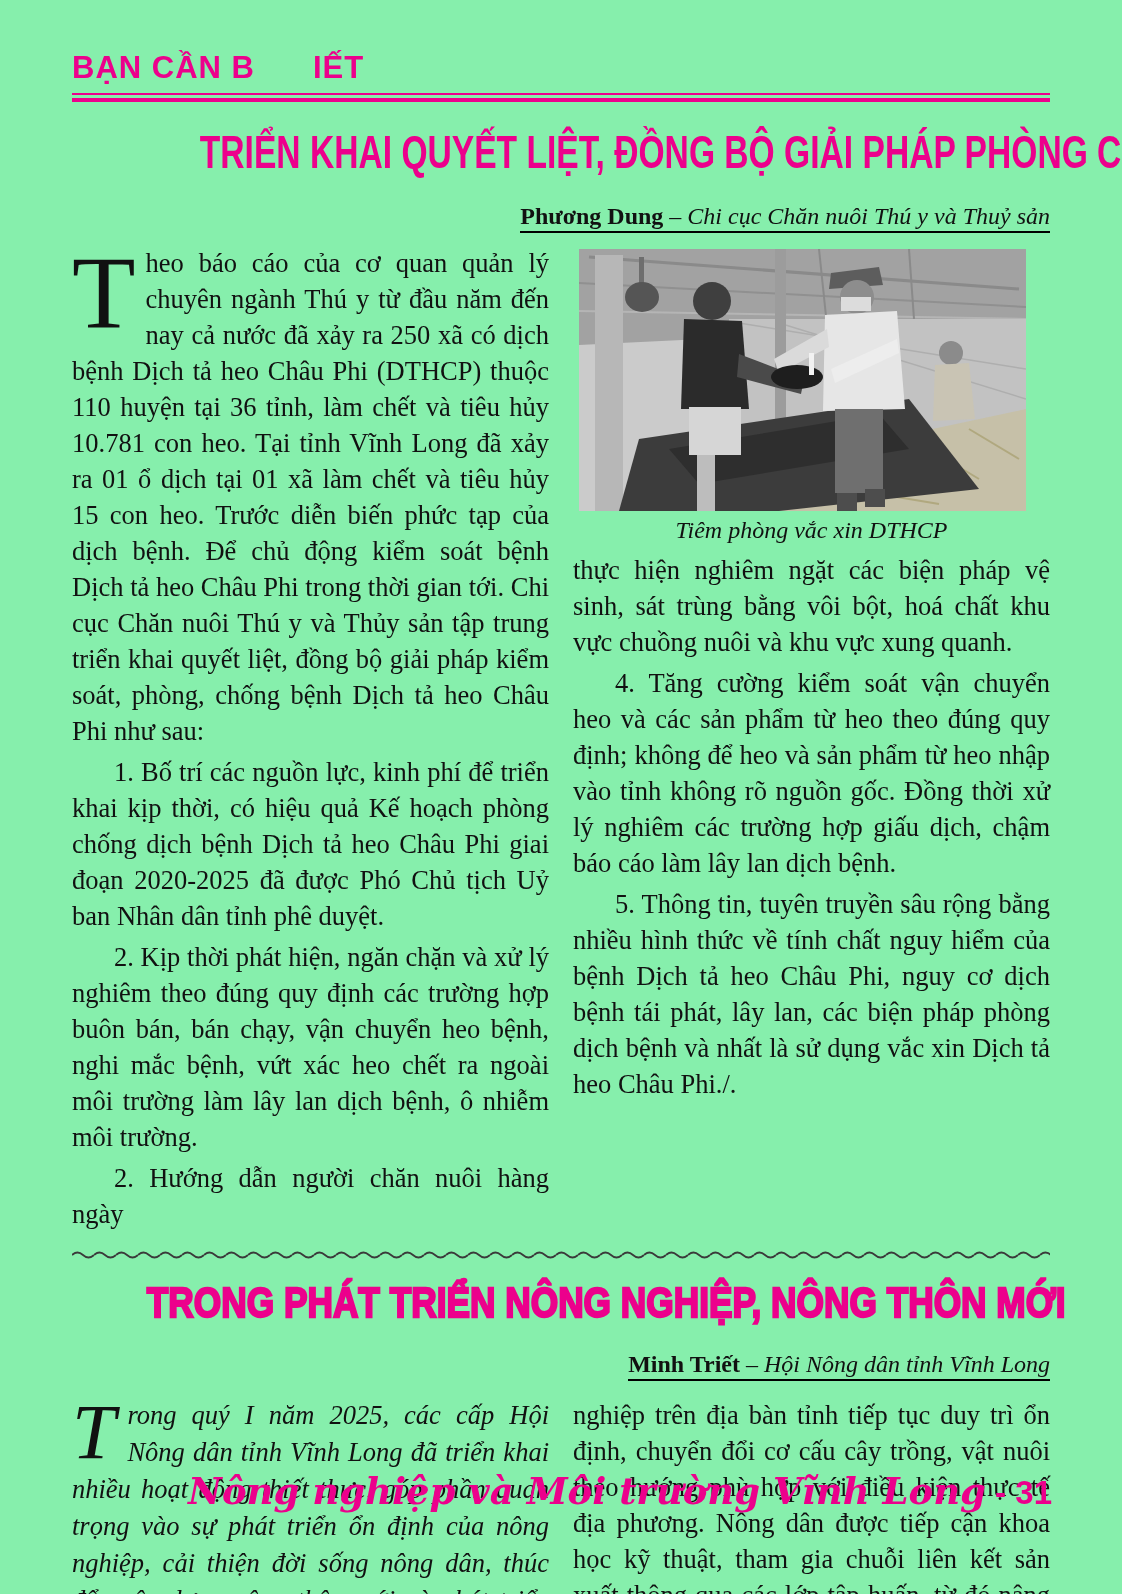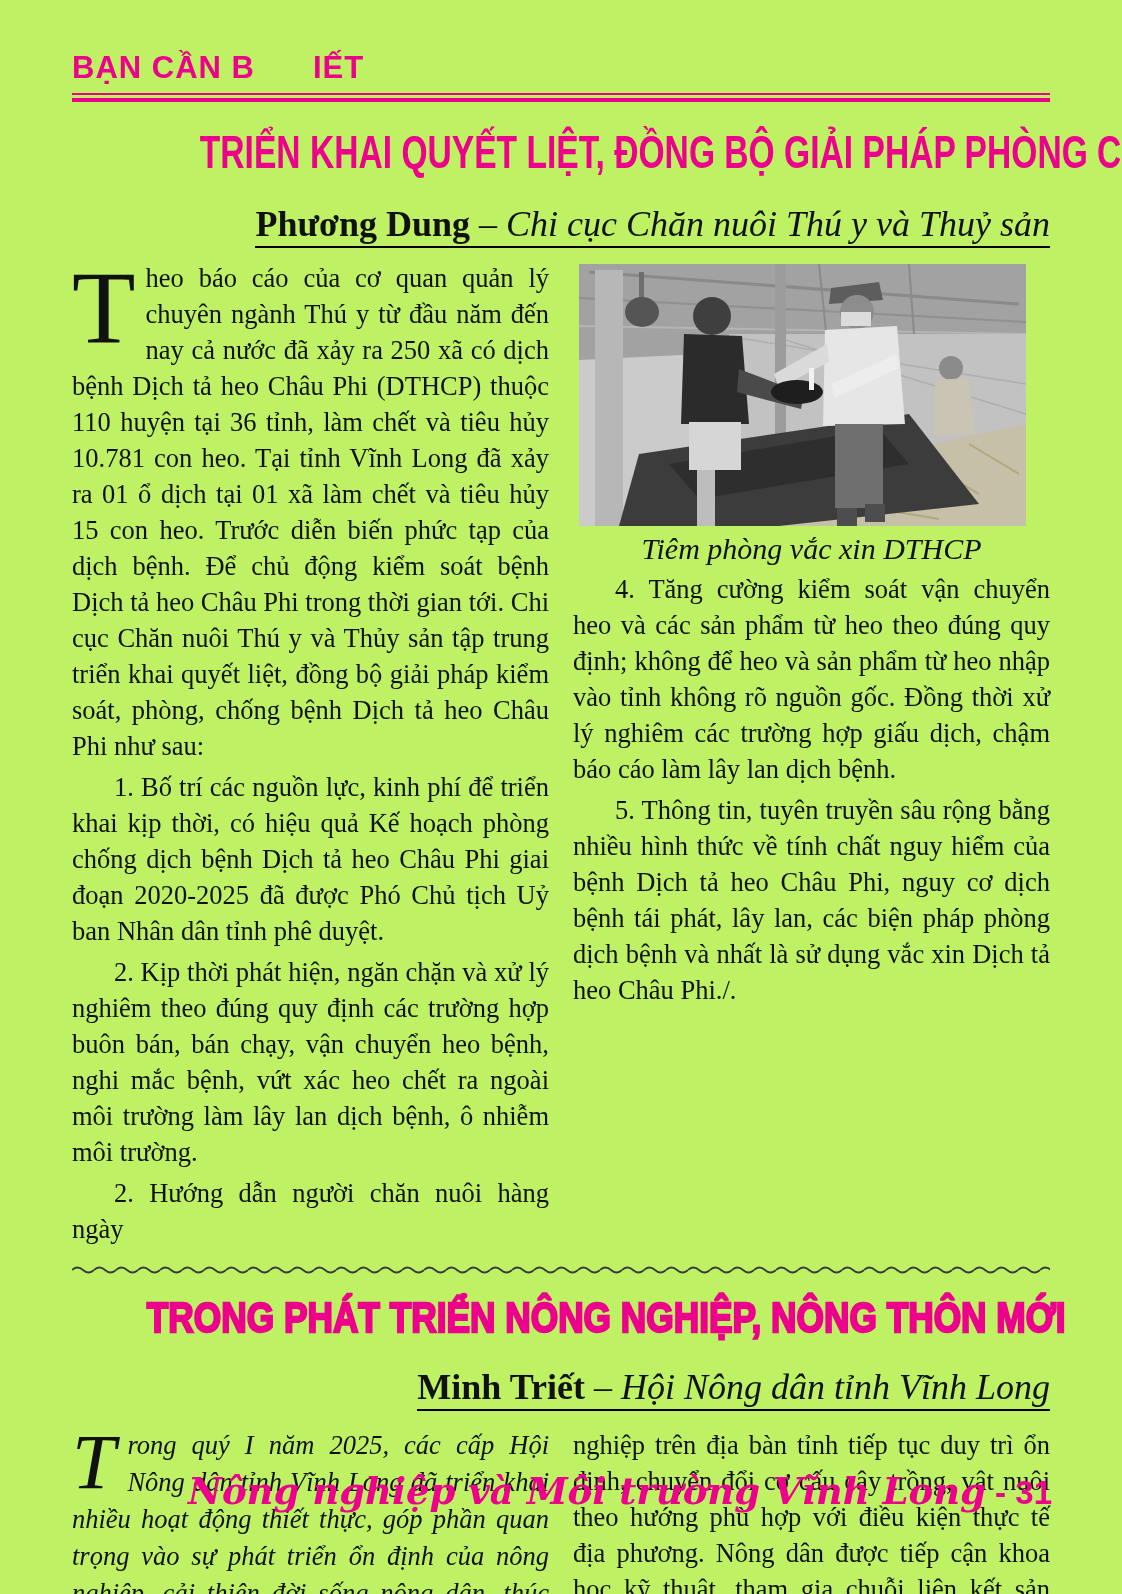--- a/index.html
+++ b/index.html
@@ -1,19 +1,19 @@
 <!DOCTYPE html>
 <html><head>
 <meta charset="utf-8">
 <style>
   html,body{margin:0;padding:0;background:#ffffff;}
   .page{
     position:relative;
     width:1122px;height:1594px;
-    background:#bef264;
+    background:#86efac;
     overflow:hidden;
     font-family:"Liberation Serif", serif;
     color:#111;
   }
   .content{padding:50px 72px 0 72px;}
 
   
   .kicker{
     display:flex;align-items:baseline;
     color:#EC008C;
@@ -35,21 +35,21 @@
     transform:scale(0.80,1.12);transform-origin:center;
   }
   .a2-title{margin-top:10px;line-height:60px;}
   .a2-title .squeeze{
     font-size:41px;
     -webkit-text-stroke:2.2px #EC008C;
     transform:scale(0.86,1.05);
   }
 
   
-  .byline{text-align:right;margin-top:10px;font-size:36px;}
+  .byline{text-align:right;margin-top:10px;font-size:24px;}
   .byline-inner{display:inline-block;border-bottom:2px solid #000;padding-bottom:1px;}
   .byline b{font-weight:bold;}
   .byline i{font-style:italic;}
 
   
   .cols{display:flex;gap:24px;margin-top:12px;}
   .col{flex:1;min-width:0;}
   .body-p{
     margin:0;padding:0;
     font-size:26.5px;line-height:36px;
@@ -66,21 +66,21 @@
   .lead-italic{font-style:italic;line-height:37px;}
 
   
   .photo-wrap{width:100%;}
   .photo{
     width:447px;height:262px;margin:4px auto 0 6px;
     background:#cbcbcb;overflow:hidden;
   }
   .photo svg{display:block;}
   .photo-caption{
-    text-align:center;font-style:italic;font-size:30px;
+    text-align:center;font-style:italic;font-size:24px;
     margin-top:6px;
   }
 
   
   .wavy{margin:16px 0 0 0;height:14px;}
 
   
   .footer{
     position:absolute;right:70px;top:1469px;
     white-space:nowrap;color:#EC008C;
@@ -180,20 +180,21 @@
 
                 <ellipse cx="218" cy="128" rx="26" ry="12" fill="#1e1e1e"></ellipse>
                 <rect x="230" y="104" width="5" height="22" fill="#f2f2f2"></rect>
 
                 <circle cx="372" cy="104" r="12" fill="#8b8b8b"></circle>
                 <polygon points="356,116 390,114 396,170 354,172" fill="#c9c4b4"></polygon>
               </svg>
             </div>
             <div class="photo-caption">Tiêm phòng vắc xin DTHCP</div>
           </div>
+          <p class="body-p" style="margin-top:8px;">thực hiện nghiêm ngặt các biện pháp vệ sinh, sát trùng bằng vôi bột, hoá chất khu vực chuồng nuôi và khu vực xung quanh.</p>
           <p class="body-p indent">4. Tăng cường kiểm soát vận chuyển heo và các sản phẩm từ heo theo đúng quy định; không để heo và sản phẩm từ heo nhập vào tỉnh không rõ nguồn gốc. Đồng thời xử lý nghiêm các trường hợp giấu dịch, chậm báo cáo làm lây lan dịch bệnh.</p>
           <p class="body-p indent">5. Thông tin, tuyên truyền sâu rộng bằng nhiều hình thức về tính chất nguy hiểm của bệnh Dịch tả heo Châu Phi, nguy cơ dịch bệnh tái phát, lây lan, các biện pháp phòng dịch bệnh và nhất là sử dụng vắc xin Dịch tả heo Châu Phi./.</p>
         </div>
       </div>
     </div>
 
     <div class="wavy">
       <svg width="978" height="14" xmlns="http://www.w3.org/2000/svg">
         <defs>
           <pattern id="wavepat" width="22" height="14" patternUnits="userSpaceOnUse">

